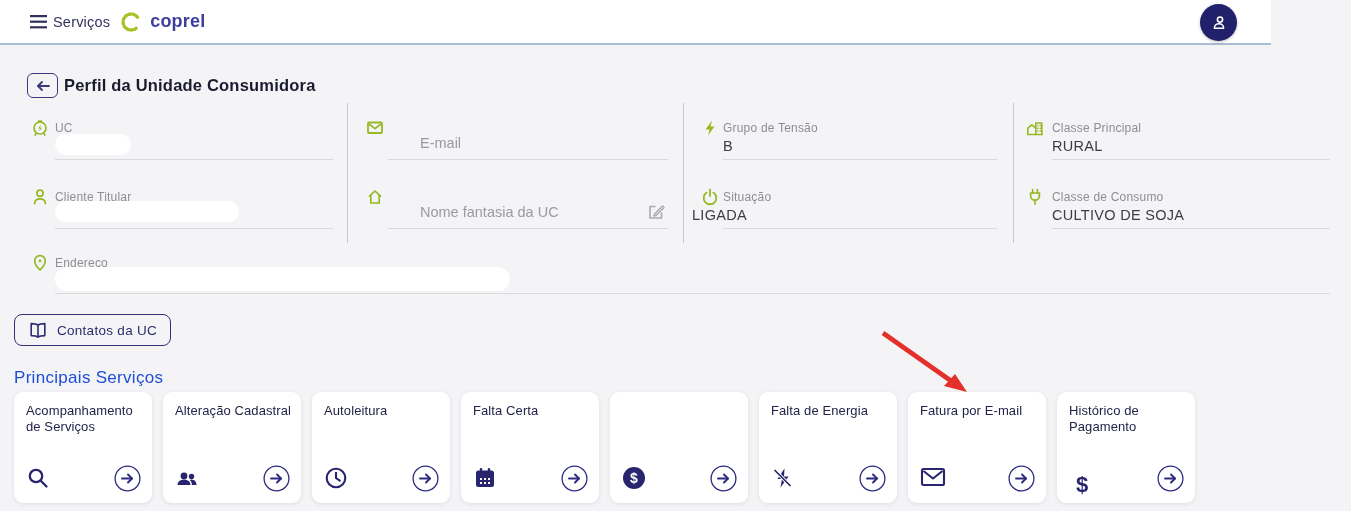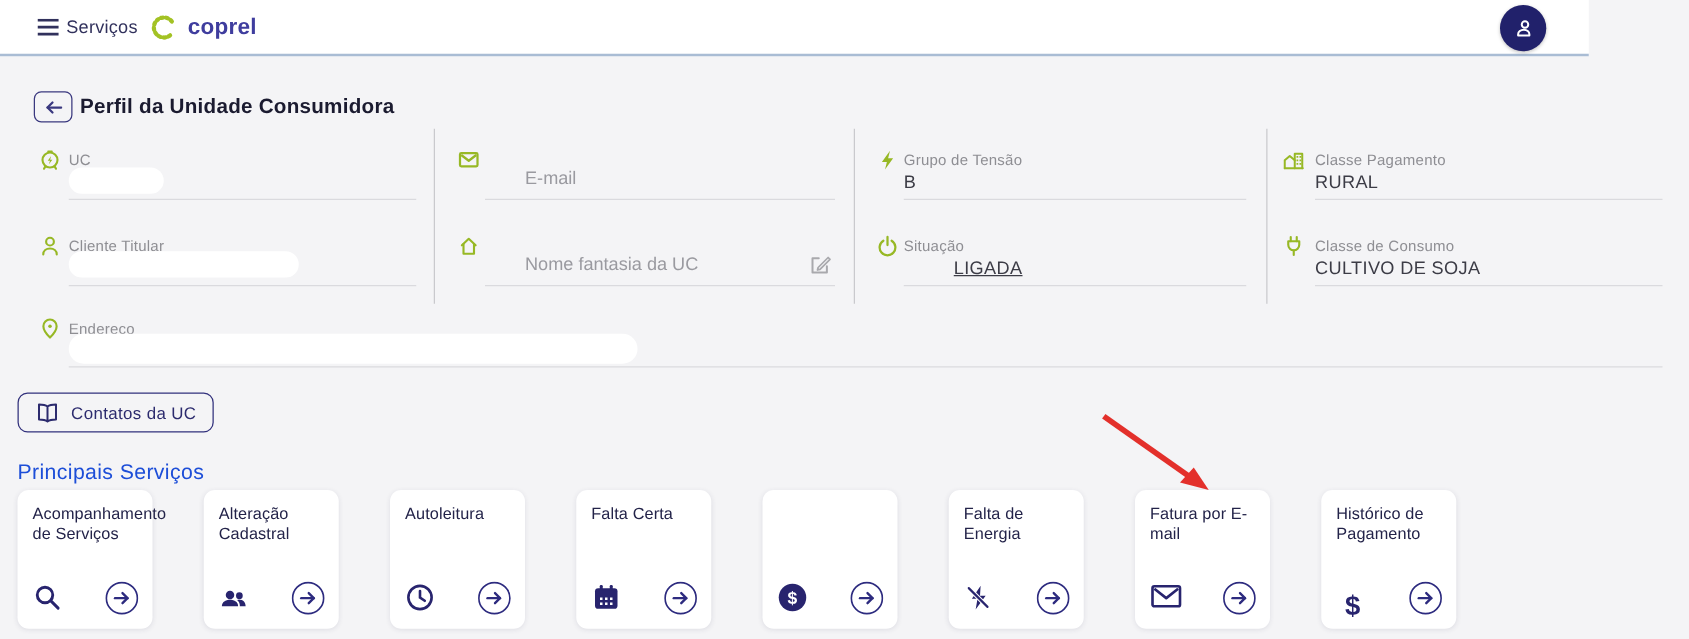--- a/index.html
+++ b/index.html
@@ -61,21 +61,21 @@
     display:flex; align-items:center; justify-content:center; gap:9px; cursor:pointer;
   }
   .contacts-btn span { font-size:13.5px; color:#2c2b6e; letter-spacing:.3px; }
 
   .services-heading {
     position:absolute; left:14px; top:368px; font-size:17px; color:#1d4ed8; letter-spacing:.3px;
   }
 
   
   .card {
-    position:absolute; top:392px; width:108px; height:111px;
+    position:absolute; top:392px; width:138px; height:111px;
     background:#ffffff; border-radius:9px; box-shadow:0 1px 4px rgba(40,40,80,.10);
     cursor:pointer;
   }
   .card-title {
     padding:11px 6px 0 12px; font-size:13px; line-height:1.22;
     color:#232349; font-weight:500; letter-spacing:.1px;
   }
   .card-icon { position:absolute; left:12px; bottom:13px; width:24px; height:24px; }
   .card-go {
     position:absolute; right:11px; bottom:11px; width:27px; height:27px;
@@ -194,39 +194,39 @@
   <span class="f-value" style="left:723px; top:138px;">B</span>
   <div class="f-line" style="left:723px; top:159px; width:274px;"></div>
 
   <span class="field-icon" style="left:700px; top:187px;">
     <svg width="20" height="20" viewBox="0 0 20 20" fill="none" stroke="#97b825" stroke-width="1.8" stroke-linecap="round">
       <path d="M6.7,5.6 a6.3,6.3 0 1 0 6.6,0"></path>
       <line x1="10" y1="2.5" x2="10" y2="9"></line>
     </svg>
   </span>
   <span class="f-label" style="left:723px; top:190px;">Situação</span>
-  <span class="f-value" style="left:763px; top:207px;text-decoration:underline;">LIGADA</span>
+  <span class="f-value" style="left:692px; top:207px;">LIGADA</span>
   <div class="f-line" style="left:723px; top:228px; width:274px;"></div>
 
   <span class="field-icon" style="left:1025px; top:118px;">
     <svg width="20" height="20" viewBox="0 0 20 20" fill="none" stroke="#97b825" stroke-width="1.6" stroke-linecap="round" stroke-linejoin="round">
       <path d="M2.8,16.5 V10.2 L6.8,6.8 L10.8,10.2"></path>
       <path d="M10.8,16.5 V5 H16.8 V16.5"></path>
       <line x1="2.8" y1="16.5" x2="17.2" y2="16.5"></line>
       <g fill="#97b825" stroke="none">
         <rect x="12.2" y="6.8" width="1.4" height="1.4"></rect>
           <rect x="14.6" y="6.8" width="1.4" height="1.4"></rect>
         <rect x="12.2" y="9.6" width="1.4" height="1.4"></rect>
           <rect x="14.6" y="9.6" width="1.4" height="1.4"></rect>
         <rect x="12.2" y="12.4" width="1.4" height="1.4"></rect>
           <rect x="14.6" y="12.4" width="1.4" height="1.4"></rect>
       </g>
     </svg>
   </span>
-  <span class="f-label" style="left:1052px; top:121px;">Classe Pagamento</span>
+  <span class="f-label" style="left:1052px; top:121px;">Classe Principal</span>
   <span class="f-value" style="left:1052px; top:138px;">RURAL</span>
   <div class="f-line" style="left:1052px; top:159px; width:278px;"></div>
 
   <span class="field-icon" style="left:1025px; top:187px;">
     <svg width="20" height="20" viewBox="0 0 20 20" fill="none" stroke="#97b825" stroke-width="1.7" stroke-linecap="round" stroke-linejoin="round">
       <line x1="7.6" y1="2.6" x2="7.6" y2="6"></line>
         <line x1="12.4" y1="2.6" x2="12.4" y2="6"></line>
       <path d="M5.6,6 h8.8 v2.8 a4.4,4.4 0 0 1 -8.8,0 z"></path>
       <line x1="10" y1="13.4" x2="10" y2="17"></line>
     </svg>

